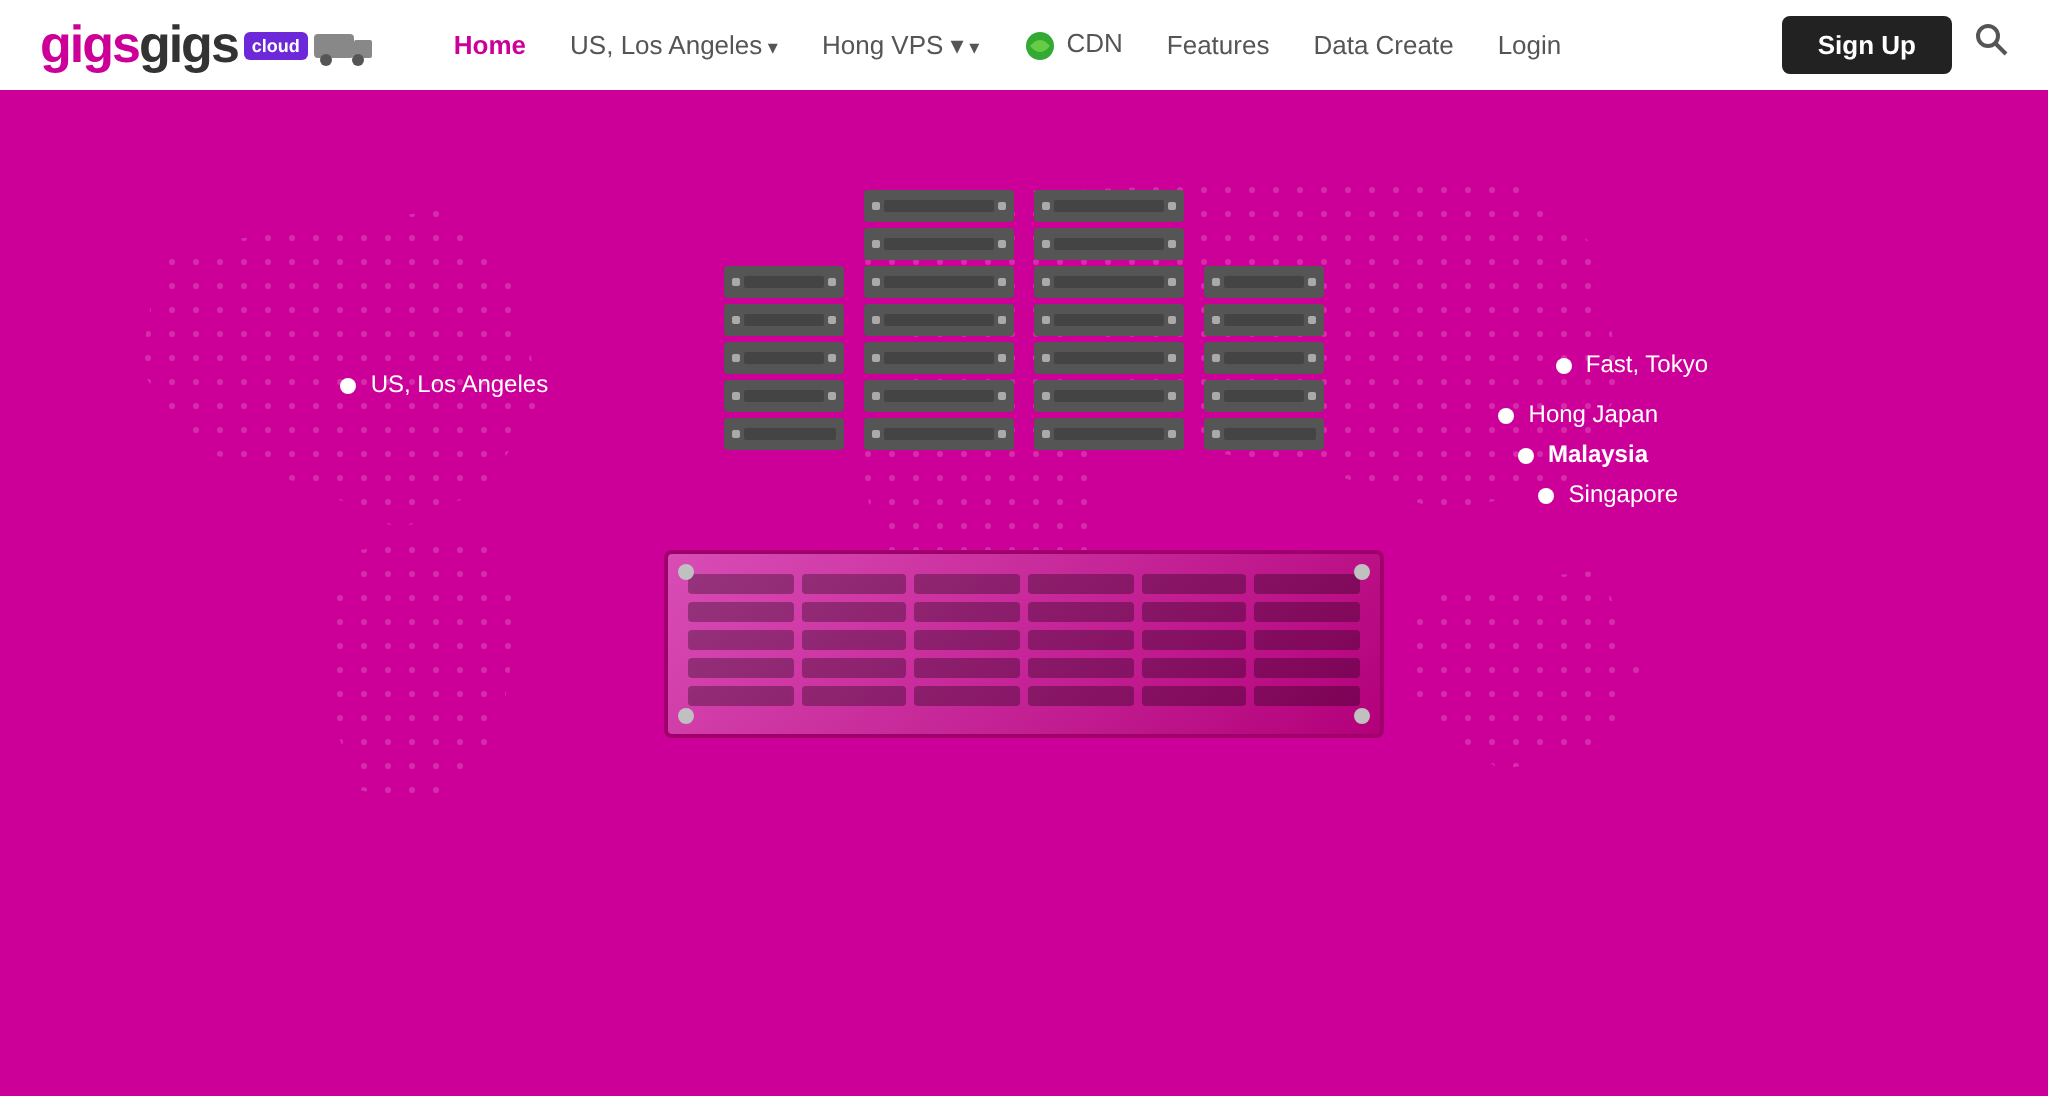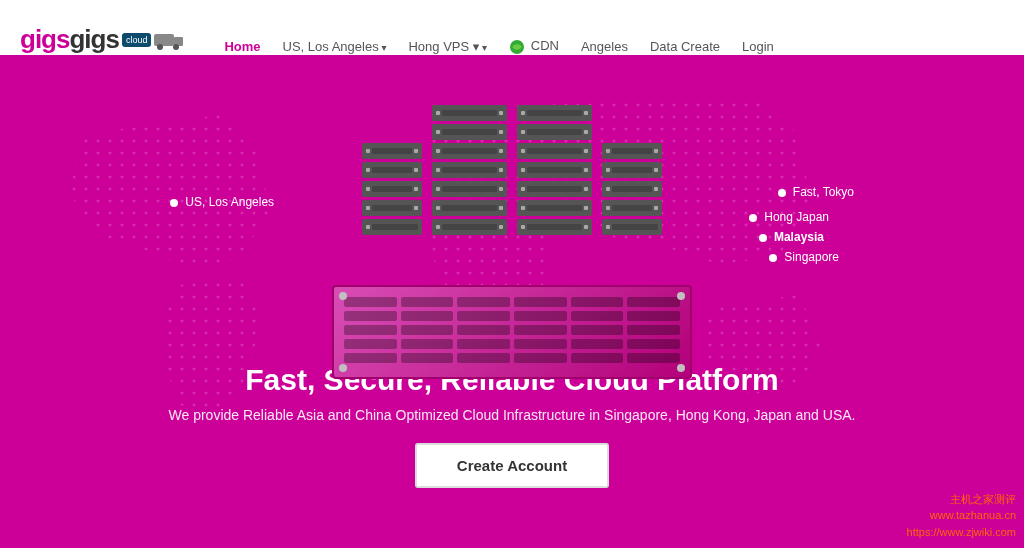--- a/index.html
+++ b/index.html
@@ -8,23 +8,23 @@
       background: #cc0099;
       width: 1024px;
       height: 548px;
       overflow: hidden;
       position: relative;
     }
 
     
     .navbar {
       background: #fff;
-      height: 55px;
-      display: flex;
-      align-items: flex-end;
+      height: 45px;
+      display: flex;
+      align-items: center;
       padding: 0 20px;
       position: relative;
       z-index: 10;
     }
     .logo {
       display: flex;
       align-items: center;
       margin-right: 40px;
     }
     .logo-text-gigs1 {
@@ -33,27 +33,27 @@
       color: #cc0099;
       letter-spacing: -1px;
     }
     .logo-text-gigs2 {
       font-size: 26px;
       font-weight: 900;
       color: #333;
       letter-spacing: -1px;
     }
     .logo-cloud {
-      background: #0c4a6e;
+      background: #6d28d9;
       color: #fff;
       font-size: 9px;
       padding: 2px 4px;
       border-radius: 3px;
       margin-left: 3px;
-      font-weight: normal;
+      font-weight: bold;
     }
     .logo-icon {
       width: 30px;
       height: 20px;
       margin-left: 3px;
     }
     .nav-links {
       display: flex;
       align-items: center;
       gap: 22px;
@@ -253,25 +253,34 @@
     <a class="nav-link has-arrow" style="">US, Los Angeles</a>
     <a class="nav-link has-arrow"><span>Hong VPS</span> ▾</a>
     <a class="nav-link">
       
       <svg width="16" height="16" viewBox="0 0 16 16" style="vertical-align:middle;margin-right:2px">
         <ellipse cx="8" cy="8" rx="7" ry="7" fill="#33aa33"></ellipse>
         <path d="M3 8 Q8 2 13 8 Q8 14 3 8Z" fill="#66cc44"></path>
       </svg>
       CDN
     </a>
-    <a class="nav-link">Angeles</a>
+    <a class="nav-link">Features</a>
     <a class="nav-link">Data Create</a>
     <a class="nav-link">Login</a>
   </div>
 
+  <div class="nav-actions">
+    <button class="btn-signup">Sign Up</button>
+    <button class="search-icon-btn">
+      <svg width="16" height="16" viewBox="0 0 16 16">
+        <circle cx="6" cy="6" r="5" stroke="#555" stroke-width="2" fill="none"></circle>
+        <line x1="10" y1="10" x2="15" y2="15" stroke="#555" stroke-width="2"></line>
+      </svg>
+    </button>
+  </div>
 </nav>
 
 <section class="hero">
 
   <svg class="world-map" viewBox="0 0 1024 493" xmlns="http://www.w3.org/2000/svg">
     <defs>
       <pattern id="dots" x="0" y="0" width="12" height="12" patternUnits="userSpaceOnUse">
         <circle cx="2" cy="2" r="1.5" fill="rgba(255,255,255,0.5)"></circle>
       </pattern>
     </defs>
@@ -495,25 +504,15 @@
       </svg>
     <span>Malaysia</span>
   </div>
   <div class="location-label location-singapore">
     <svg width="8" height="8" style="display:inline;margin-right:4px;vertical-align:middle">
         <circle cx="4" cy="4" r="4" fill="white"></circle>
       </svg>
     <span>Singapore</span>
   </div>
 
-  <div class="hero-text">
-    <h1 class="hero-title">Fast, Secure, Reliable Cloud Platform</h1>
-    <p class="hero-subtitle">We provide Reliable Asia and China Optimized Cloud Infrastructure in Singapore, Hong Kong, Japan and USA.</p>
-    <button class="btn-create">Create Account</button>
-  </div>
-
-  <div class="watermark">
-    <div>主机之家测评</div>
-    <div>www.tazhanua.cn</div>
-    <div>https://www.zjwiki.com</div>
-  </div>
+
 
 </section>
 
 </body></html>

